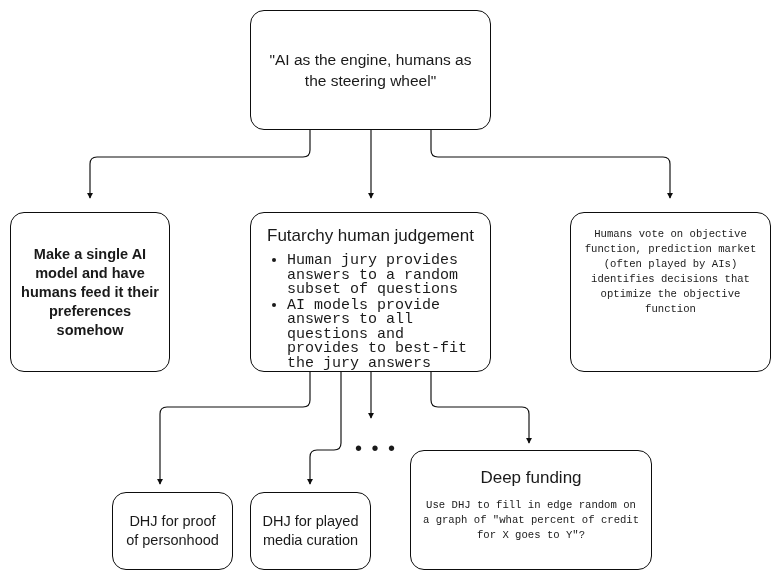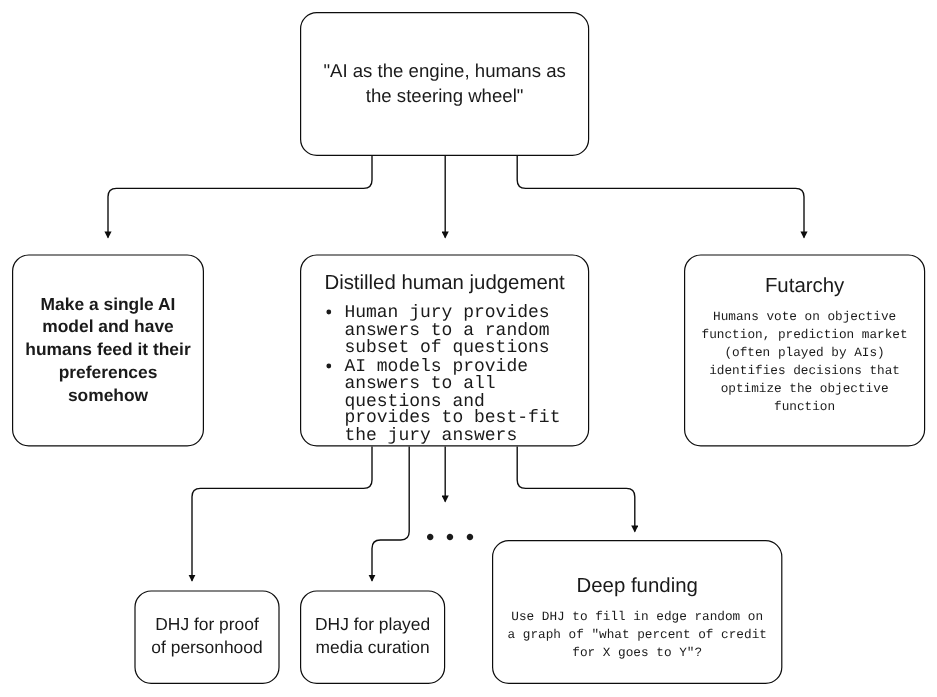--- a/index.html
+++ b/index.html
@@ -121,40 +121,39 @@
 
   <div class="node" style="left:250px; top:10px; width:241px; height:120px;">
     <div class="node-quote">"AI as the engine, humans as the steering wheel"</div>
   </div>
 
   <div class="node" style="left:10px; top:212px; width:160px; height:160px;font-weight:bold;">
     <div class="node-plain">Make a single AI model and have humans feed it their preferences somehow</div>
   </div>
 
   <div class="node" style="left:250px; top:212px; width:241px; height:160px; justify-content:flex-start; padding-top:12px;">
-    <div class="node-title">Distilled human judgement</div>
+    <div class="node-title">Futarchy human judgement</div>
     <ul class="bullets">
       <li>Human jury provides answers to a random subset of questions</li>
       <li>AI models provide answers to all questions and provides to best-fit the jury answers</li>
     </ul>
   </div>
 
   <div class="node" style="left:570px; top:212px; width:201px; height:160px; justify-content:flex-start; padding-top:14px;">
-    <div class="node-title gap-title">Futarchy</div>
     <div class="node-body">Humans vote on objective function, prediction market (often played by AIs) identifies decisions that optimize the objective function</div>
   </div>
 
   <div class="node" style="left:112px; top:492px; width:121px; height:78px;">
     <div class="node-plain">DHJ for proof of personhood</div>
   </div>
 
   <div class="node" style="left:250px; top:492px; width:121px; height:78px;">
     <div class="node-plain">DHJ for played media curation</div>
   </div>
 
-  <div class="node" style="left:410px; top:450px; width:242px; height:120px; justify-content:center; padding-top:16px;">
+  <div class="node" style="left:410px; top:450px; width:242px; height:120px; justify-content:flex-start; padding-top:16px;">
     <div class="node-title gap-title">Deep funding</div>
     <div class="node-body">Use DHJ to fill in edge random on a graph of "what percent of credit for X goes to Y"?</div>
   </div>
 
   <div class="ellipsis" style="left:355px; top:438px;">• • •</div>
 
 </div>
 
 </body></html>

